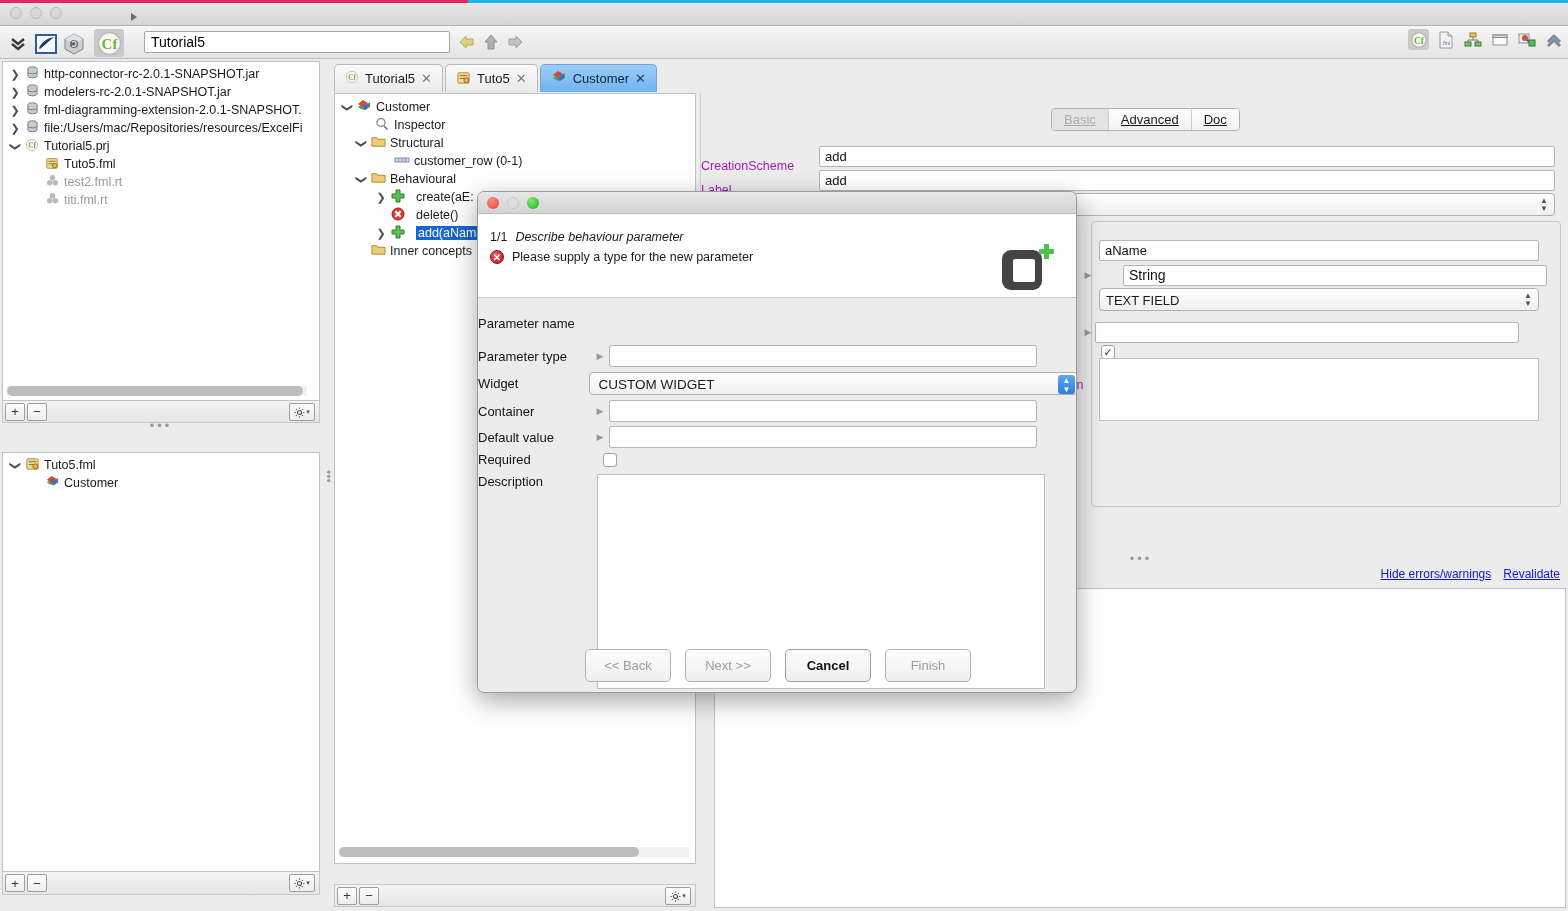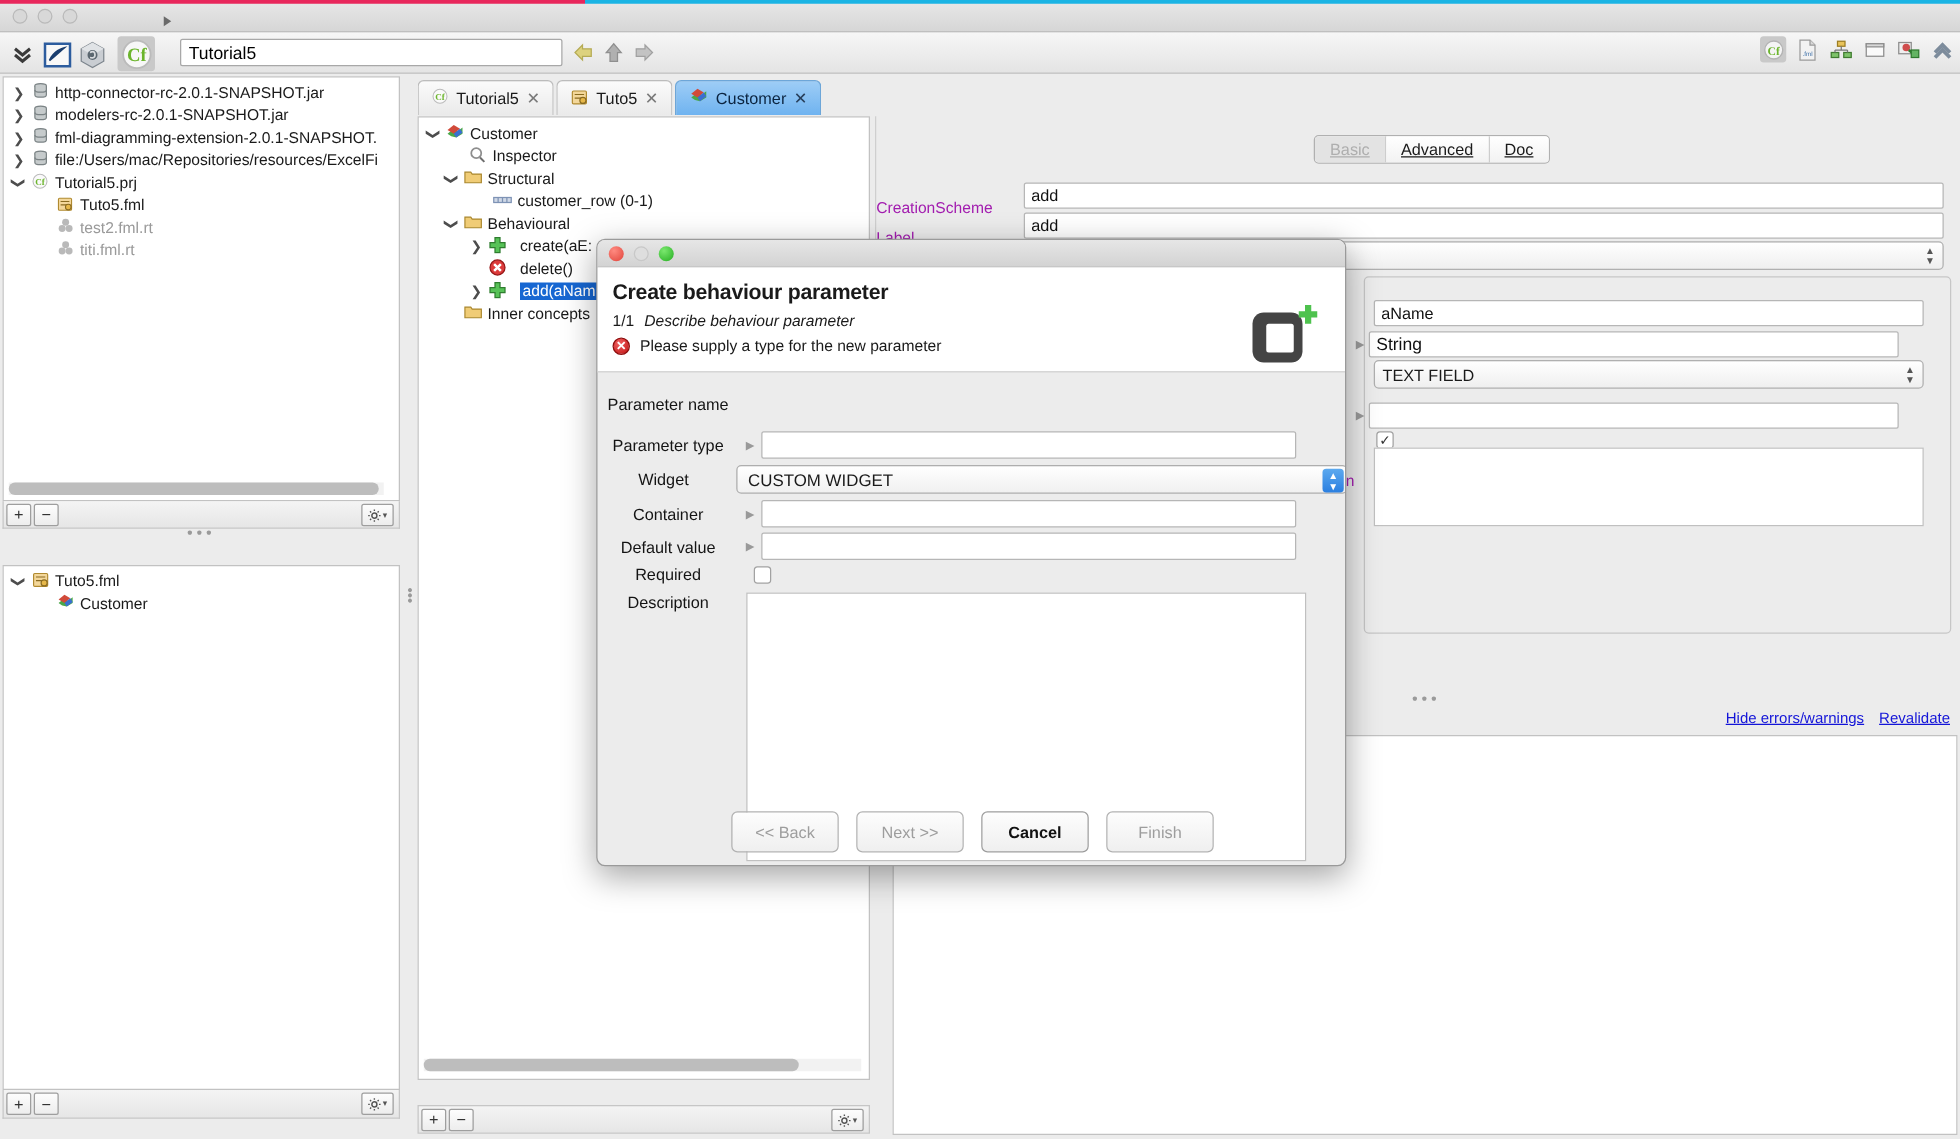--- a/index.html
+++ b/index.html
@@ -255,21 +255,21 @@
     display: flex; align-items: center; justify-content: center; gap: 14px;
   }
   .btn {
     min-width: 86px; height: 33px; padding: 0 14px;
     background: linear-gradient(to bottom,#fdfdfd,#efefef);
     border: 1px solid #b2b2b2; border-radius: 5px;
     font-size: 13px; color: #9d9d9d;
     display: flex; align-items: center; justify-content: center;
   }
   .btn.enabled { color: #111; border-color: #9d9d9d; font-weight: bold; }
-  .dlabel { text-align: center; font-size: 13px; color: #141414; }
+  .dlabel { text-align: left; font-size: 13px; color: #141414; }
   .dinput {
     background: #fff; border: 1px solid #b6b6b6; border-radius: 2px;
     height: 22px; padding: 1px 5px; font-size: 13.5px; line-height: 20px;
   }
   .dinput.focus { border: 2px solid #72aeee; border-radius: 3px; }
   .dcombo {
     background: linear-gradient(to bottom,#ffffff,#f0f0f0);
     border: 1px solid #aeaeae; border-radius: 4px;
     height: 23px; padding: 1px 8px; font-size: 13.5px; line-height: 21px;
     position: relative;
@@ -688,21 +688,21 @@
     <div class="group-box" style="left:390px; top:128px; width:470px; height:286px;"></div>
 
     <div class="frow" style="left:320px; top:140px;">
       <span class="flabel" style="width:72px;">Name</span>
       <input class="finput" style="width: 440px; margin-left: 6px;" readonly="" value="aName">
     </div>
 
     <div class="frow" style="left:320px; top:165px;">
       <span class="flabel" style="width:60px;">Type</span>
       <span class="tri" style="width:14px; text-align:center;">▶</span>
-      <input class="finput" style="width: 424px; font-size: 14px;" readonly="" value="String">
+      <input class="finput" style="width: 424px; font-size: 14px; margin-left: 28px;" readonly="" value="String">
     </div>
 
     <div class="frow" style="left:320px; top:189px;">
       <span class="flabel" style="width:72px;">Widget</span>
       <div class="fcombo" style="width:440px; margin-left:6px;">
         <span>TEXT FIELD</span>
         <span class="stepper">
             <span>▲</span>
             <span>▼</span>
           </span>
@@ -738,21 +738,20 @@
   <div class="dialog">
     <div class="dlg-titlebar">
       <div class="dlg-traffic">
         <i style="background:radial-gradient(circle at 35% 30%,#ff8a80,#e0443b);"></i>
         <i style="background:#dedede;border:1px solid #c8c8c8;"></i>
         <i style="background:radial-gradient(circle at 35% 30%,#7ae86e,#25ad21);"></i>
       </div>
     </div>
 
     <div class="dlg-head">
-      <div class="dlg-title">Create behaviour parameter</div>
       <div class="dlg-sub">
         <span>1/1</span><i>Describe behaviour parameter</i>
       </div>
       <div class="dlg-err">
         <span class="err-ico">✕</span>
         <span>Please supply a type for the new parameter</span>
       </div>
       <div class="dlg-ico">
         <svg width="54" height="50" viewBox="0 0 54 50">
           <rect x="2" y="8" width="40" height="40" rx="9" fill="#444444"></rect>

